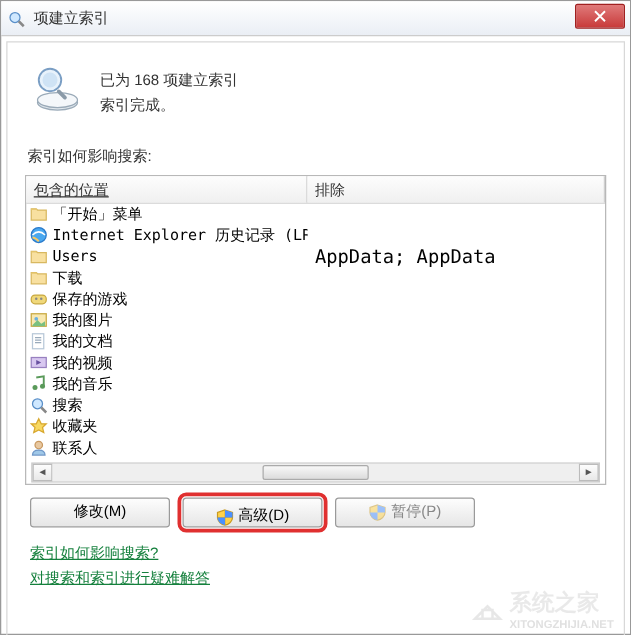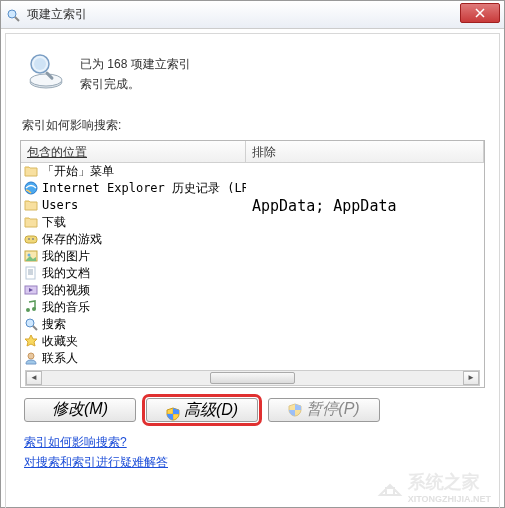--- a/index.html
+++ b/index.html
@@ -15,36 +15,36 @@
 .mag-icon { width: 42px; height: 42px; }
 .status-text { padding-top: 4px; line-height: 1.7; color: #333; }
 .section-label { margin: 8px 0 6px 2px; color: #333; }
 .list-box { border: 1px solid #b8b8b8; height: 248px; background: #fff; display: flex; flex-direction: column; }
 .list-header { display: flex; border-bottom: 1px solid #d0d0d0; height: 22px; }
 .list-header-cell { padding: 3px 6px; border-right: 1px solid #d0d0d0; font-size: 12px; color: #333; background: linear-gradient(#fdfdfd, #f0f0f0); }
 .col-inc { width: 225px; text-decoration: underline; }
 .col-exc { flex: 1; }
 .list-body { flex: 1; overflow: hidden; position: relative; }
 .list-rows { position: absolute; inset: 0; overflow: hidden; }
-.row { display: flex; height: 17px; align-items: flex-start; }
+.row { display: flex; height: 17px; align-items: center; }
 .row-inc { width: 225px; display: flex; align-items: center; padding-left: 2px; white-space: nowrap; overflow: hidden; }
 .row-exc { flex: 1; padding-left: 6px; font-family: monospace; font-size: 15px; }
 .row-icon { width: 16px; height: 16px; flex-shrink: 0; margin-right: 3px; }
 .row-text { font-family: "SimSun", monospace; font-size: 12px; white-space: nowrap; }
 .scrollbar { position: absolute; left: 4px; right: 4px; bottom: 1px; height: 16px; background: #f0f0f0; border: 1px solid #ccc; display: flex; align-items: center; }
 .sb-btn { width: 16px; height: 14px; background: linear-gradient(#fdfdfd,#e8e8e8); border: 1px solid #bbb; display: flex; align-items: center; justify-content: center; font-size: 8px; color: #555; }
 .sb-track { flex: 1; height: 14px; background: #efefef; position: relative; }
 .sb-thumb { position: absolute; left: 40%; width: 20%; height: 12px; top: 1px; background: linear-gradient(#f8f8f8,#dcdcdc); border: 1px solid #aaa; border-radius: 2px; }
 .buttons-row { display: flex; gap: 10px; margin-top: 10px; padding-left: 4px; }
-.btn { height: 24px; width: 112px; border: 1px solid #9a9a9a; background: linear-gradient(#fdfdfd,#e6e6e6); border-radius: 3px; display: flex; align-items: center; justify-content: center; gap: 4px; font-size: 16px; cursor: pointer; font-style: italic; }
+.btn { height: 24px; width: 112px; border: 1px solid #9a9a9a; background: linear-gradient(#fdfdfd,#e6e6e6); border-radius: 3px; display: flex; align-items: center; justify-content: center; gap: 4px; font-size: 12px; cursor: pointer; }
 .btn.disabled { color: #888; }
 .btn.highlight { outline: 3px solid #e03030; outline-offset: 1px; align-items: flex-end; }
 .shield { width: 14px; height: 14px; }
 .links { margin-top: 10px; padding-left: 4px; }
-.links a { color: #1d4ed8; display: block; line-height: 1.7; font-size: 12px; }
+.links a { color: #15803d; display: block; line-height: 1.7; font-size: 12px; }
 .watermark { position: absolute; right: 8px; bottom: 6px; color: #dcdcdc; font-size: 18px; font-weight: bold; opacity: 0.6; display: flex; align-items: center; gap: 4px; }
 .watermark-sub { font-size: 9px; color: #ccc; display: block; }
 </style>
 </head>
 <body>
 
 <div class="window">
   <div class="titlebar">
     <svg class="titlebar-icon" viewBox="0 0 16 16">
         <circle cx="7" cy="7" r="4" fill="#cfe8ff" stroke="#5a8fc8"></circle>

